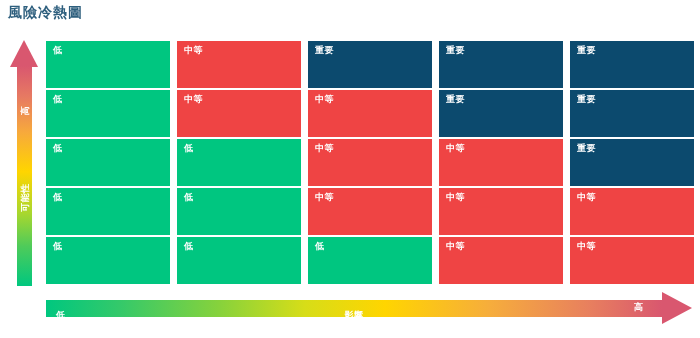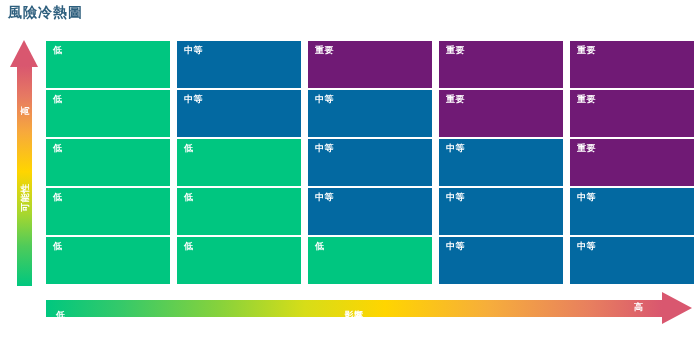--- a/index.html
+++ b/index.html
@@ -96,22 +96,22 @@
   }
   .cell .cell-label {
     color: #ffffff;
     font-size: 9px;
     font-weight: bold;
     letter-spacing: 0.5px;
     line-height: 1;
     display: block;
   }
   .cell.low      { background: #00c680; }
-  .cell.medium   { background: #0369a1; }
-  .cell.critical { background: #701a75; }
+  .cell.medium   { background: #ef4444; }
+  .cell.critical { background: #0c4a6e; }
 
   
   #x-axis {
     position: absolute;
     left: 46px;
     top: 292px;
     width: 648px;
     height: 32px;
   }
   #x-axis-shaft {

